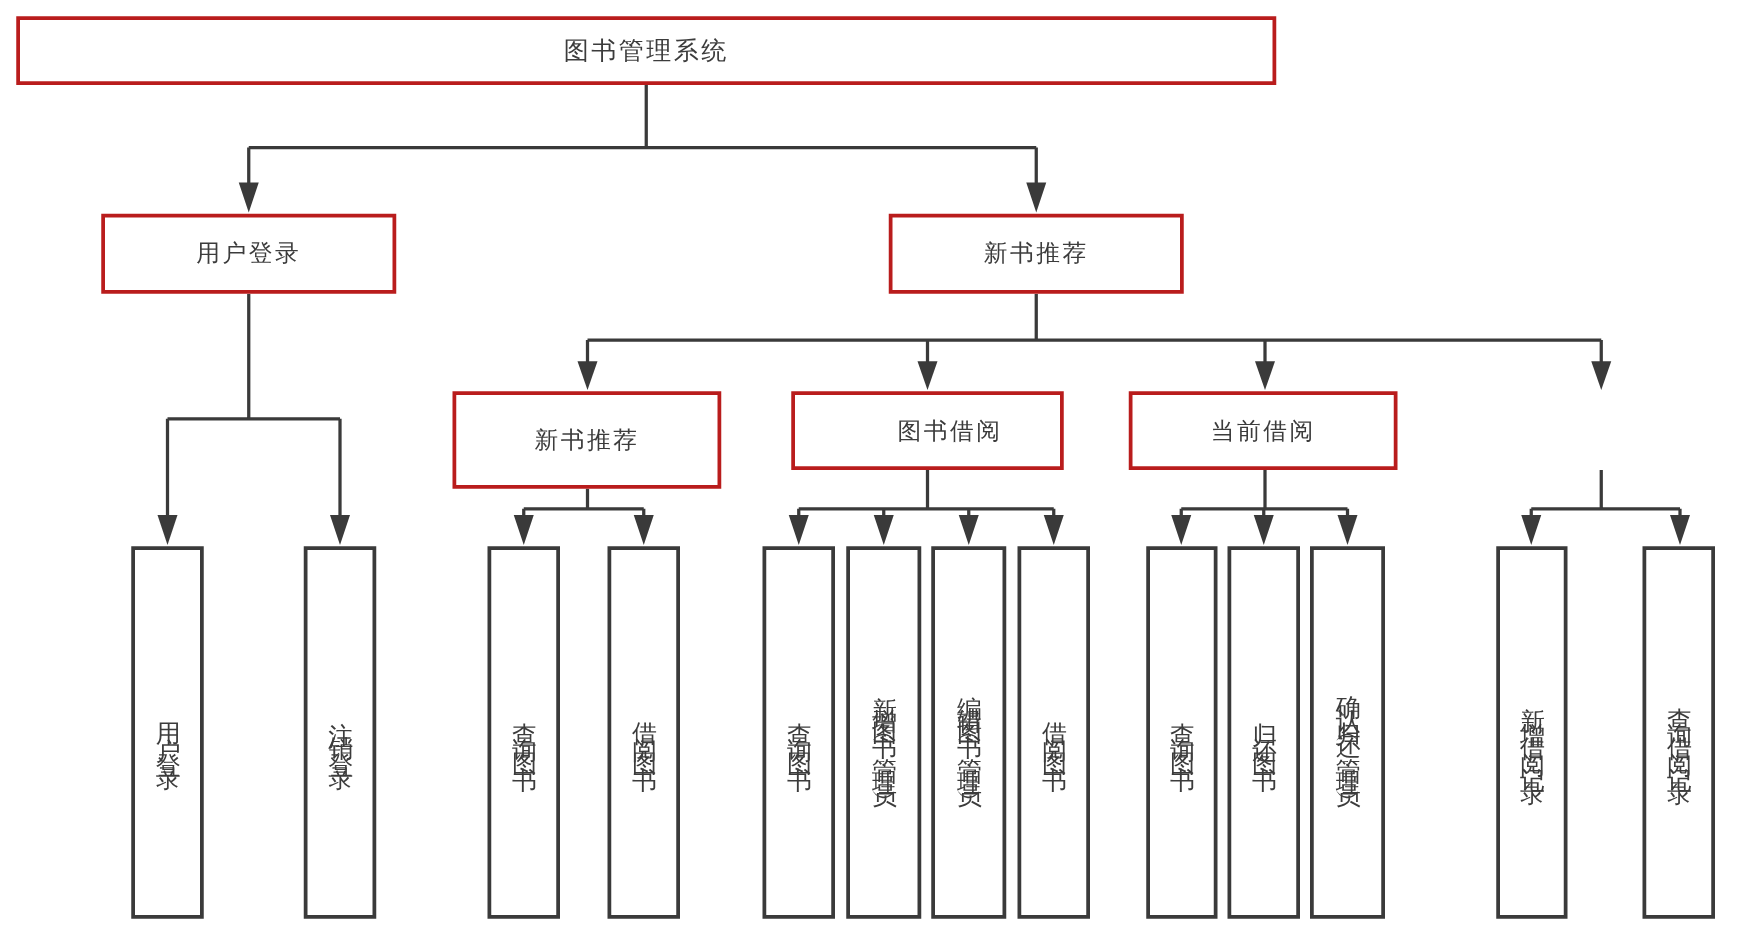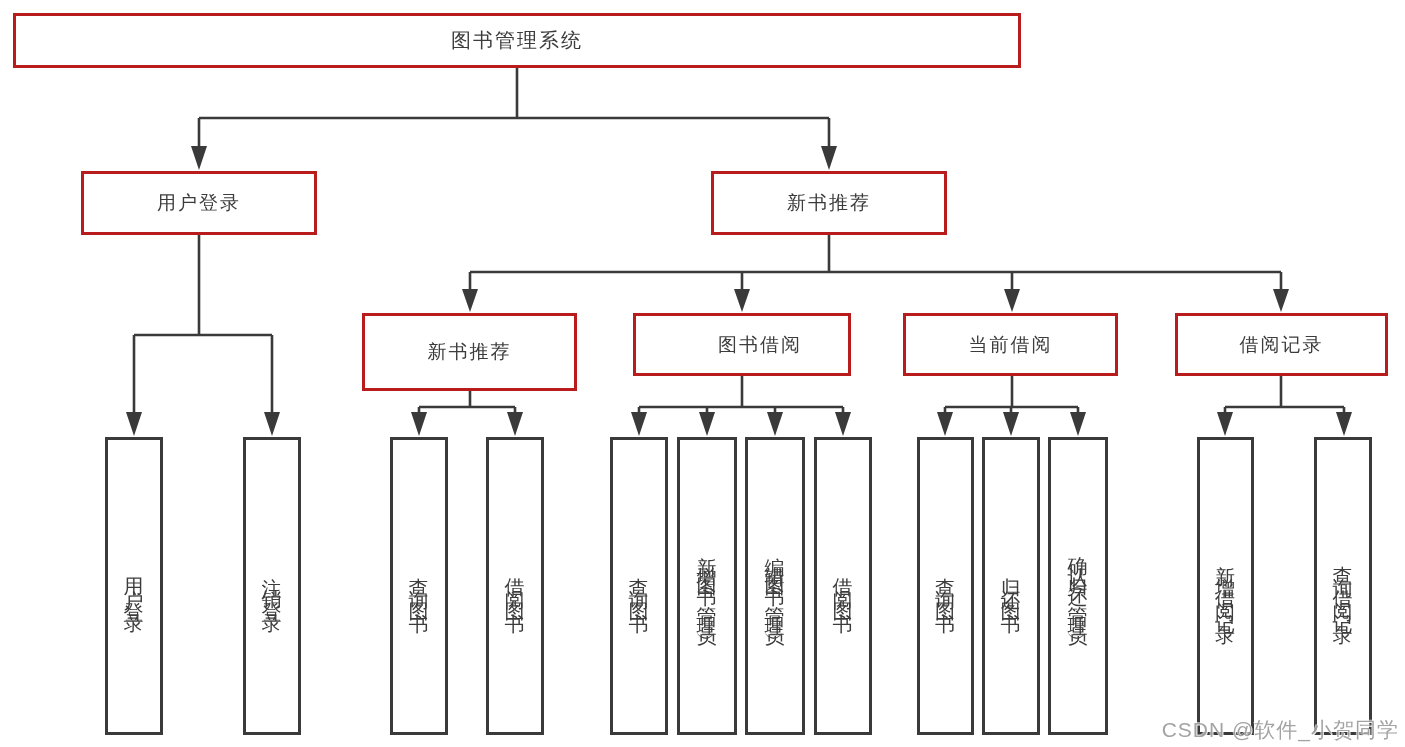--- a/index.html
+++ b/index.html
@@ -134,23 +134,20 @@
 
   <div class="node" style="left:362px; top:313px; width:215px; height:78px;">
     <span class="hlabel">新书推荐</span>
   </div>
   <div class="node" style="left:633px; top:313px; width:218px; height:63px;padding-left:36px;">
     <span class="hlabel">图书借阅</span>
   </div>
   <div class="node" style="left:903px; top:313px; width:215px; height:63px;">
     <span class="hlabel">当前借阅</span>
   </div>
-  <div class="node" style="left:1175px; top:313px; width:213px; height:63px;">
-    <span class="hlabel">借阅记录</span>
-  </div>
 
   <div class="vnode" style="left:105px;">
     <span class="vlabel">用户登录</span>
   </div>
   <div class="vnode" style="left:243px;">
     <span class="vlabel">注销登录</span>
   </div>
 
   <div class="vnode" style="left:390px;">
     <span class="vlabel">查询图书</span>
@@ -182,14 +179,13 @@
     <span class="vlabel">确认归还（管理员）</span>
   </div>
 
   <div class="vnode" style="left:1197px; width:57px;">
     <span class="vlabel">新增借阅记录</span>
   </div>
   <div class="vnode" style="left:1314px;">
     <span class="vlabel">查询借阅记录</span>
   </div>
 
-  <div id="watermark">CSDN @软件_小贺同学</div>
 </div>
 
 </body></html>

